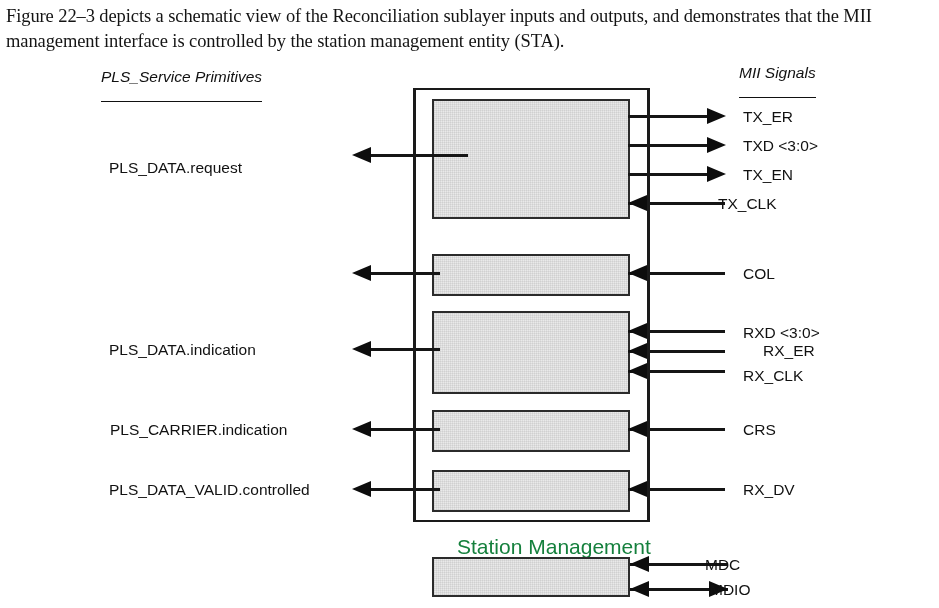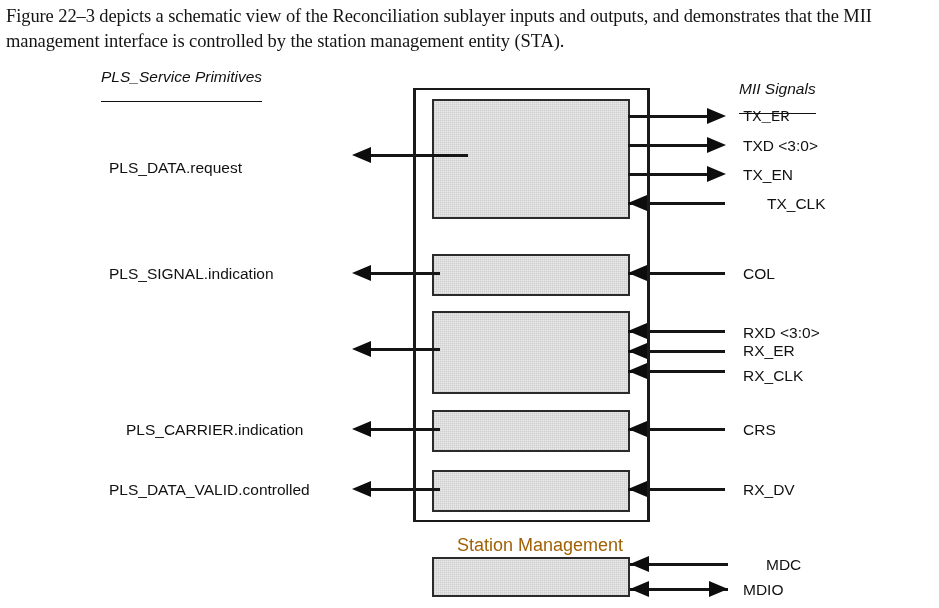--- a/index.html
+++ b/index.html
@@ -77,92 +77,92 @@
     white-space:nowrap;
   }
   .pls-label{
     position:absolute;
     font-size:15.5px;
     color:#111111;
     white-space:nowrap;
   }
   .box-title{
     position:absolute;
-    font-size:18px;
-    color:#a16207;
+    font-size:21px;
+    color:#15803d;
     white-space:nowrap;
   }
 </style>
 </head>
 <body>
 
 <div id="stage">
 
   <div class="caption">
     <span>Figure 22–3 depicts a schematic view of the Reconciliation sublayer inputs and outputs, and demonstrates</span>
     <span>that the MII management interface is controlled by the station management entity (STA).</span>
   </div>
 
   <div class="heading underlined" style="left:101px;top:68px;">PLS_Service Primitives</div>
-  <div class="heading underlined" style="left:739px;top:80px;">MII Signals</div>
+  <div class="heading underlined" style="left:739px;top:64px;">MII Signals</div>
 
   <div class="outer-box" style="left:413px;top:88px;width:237px;height:434px;"></div>
 
   <div class="gray-box" style="left:432px;top:99px;width:198px;height:120px;"></div>
   <div class="gray-box" style="left:432px;top:254px;width:198px;height:42px;"></div>
   <div class="gray-box" style="left:432px;top:311px;width:198px;height:83px;"></div>
   <div class="gray-box" style="left:432px;top:410px;width:198px;height:42px;"></div>
   <div class="gray-box" style="left:432px;top:470px;width:198px;height:42px;"></div>
 
   <div class="hline" style="left:368px;top:154px;width:100px;"></div>
   <div class="head-left" style="left:352px;top:147px;"></div>
   <div class="pls-label" style="left:109px;top:159px;">PLS_DATA.request</div>
 
   <div class="hline" style="left:368px;top:272px;width:72px;"></div>
   <div class="head-left" style="left:352px;top:265px;"></div>
-  <div class="pls-label" style="left:109px;top:265px;">PLS_SIGNAL.indication</div>
 
   <div class="hline" style="left:368px;top:348px;width:72px;"></div>
   <div class="head-left" style="left:352px;top:341px;"></div>
+  <div class="pls-label" style="left:109px;top:341px;">PLS_DATA.indication</div>
 
   <div class="hline" style="left:368px;top:428px;width:72px;"></div>
   <div class="head-left" style="left:352px;top:421px;"></div>
-  <div class="pls-label" style="left:126px;top:421px;">PLS_CARRIER.indication</div>
+  <div class="pls-label" style="left:110px;top:421px;">PLS_CARRIER.indication</div>
 
   <div class="hline" style="left:368px;top:488px;width:72px;"></div>
   <div class="head-left" style="left:352px;top:481px;"></div>
   <div class="pls-label" style="left:109px;top:481px;">PLS_DATA_VALID.controlled</div>
 
   <div class="hline" style="left:628px;top:115px;width:83px;"></div>
   <div class="head-right" style="left:707px;top:108px;"></div>
-  <div class="sig-label" style="left:743px;top:108px;font-family:Liberation Mono, monospace;">TX_ER</div>
+  <div class="sig-label" style="left:743px;top:108px;">TX_ER</div>
 
   <div class="hline" style="left:628px;top:144px;width:83px;"></div>
   <div class="head-right" style="left:707px;top:137px;"></div>
   <div class="sig-label" style="left:743px;top:137px;">TXD &lt;3:0&gt;</div>
 
   <div class="hline" style="left:628px;top:173px;width:83px;"></div>
   <div class="head-right" style="left:707px;top:166px;"></div>
   <div class="sig-label" style="left:743px;top:166px;">TX_EN</div>
 
   <div class="hline" style="left:628px;top:202px;width:97px;"></div>
   <div class="head-left" style="left:628px;top:195px;"></div>
-  <div class="sig-label" style="left:767px;top:195px;">TX_CLK</div>
+  <div class="sig-label" style="left:718px;top:195px;">TX_CLK</div>
 
   <div class="hline" style="left:628px;top:272px;width:97px;"></div>
   <div class="head-left" style="left:628px;top:265px;"></div>
   <div class="sig-label" style="left:743px;top:265px;">COL</div>
 
   <div class="hline" style="left:628px;top:330px;width:97px;"></div>
   <div class="head-left" style="left:628px;top:323px;"></div>
   <div class="sig-label" style="left:743px;top:324px;">RXD &lt;3:0&gt;</div>
 
   <div class="hline" style="left:628px;top:350px;width:97px;"></div>
   <div class="head-left" style="left:628px;top:343px;"></div>
-  <div class="sig-label" style="left:743px;top:342px;">RX_ER</div>
+  <div class="sig-label" style="left:763px;top:342px;">RX_ER</div>
 
   <div class="hline" style="left:628px;top:370px;width:97px;"></div>
   <div class="head-left" style="left:628px;top:363px;"></div>
   <div class="sig-label" style="left:743px;top:367px;">RX_CLK</div>
 
   <div class="hline" style="left:628px;top:428px;width:97px;"></div>
   <div class="head-left" style="left:628px;top:421px;"></div>
   <div class="sig-label" style="left:743px;top:421px;">CRS</div>
 
   <div class="hline" style="left:628px;top:488px;width:97px;"></div>
@@ -171,20 +171,20 @@
 
   <div class="vline" style="left:647px;top:88px;height:434px;"></div>
 
   <div class="vline" style="left:413px;top:88px;height:434px;"></div>
 
   <div class="box-title" style="left:457px;top:535px;">Station Management</div>
   <div class="gray-box" style="left:432px;top:557px;width:198px;height:40px;"></div>
 
   <div class="hline" style="left:630px;top:563px;width:98px;"></div>
   <div class="head-left" style="left:630px;top:556px;"></div>
-  <div class="sig-label" style="left:766px;top:556px;">MDC</div>
+  <div class="sig-label" style="left:705px;top:556px;">MDC</div>
 
   <div class="hline" style="left:630px;top:588px;width:98px;"></div>
   <div class="head-left" style="left:630px;top:581px;"></div>
   <div class="head-right" style="left:709px;top:581px;"></div>
-  <div class="sig-label" style="left:743px;top:581px;">MDIO</div>
+  <div class="sig-label" style="left:710px;top:581px;">MDIO</div>
 
 </div>
 
 </body></html>

